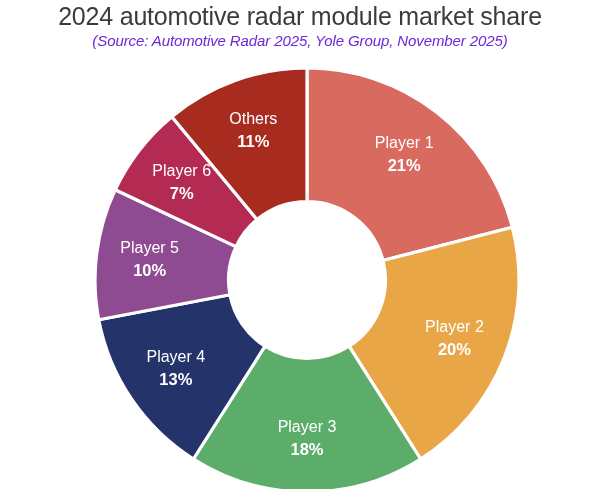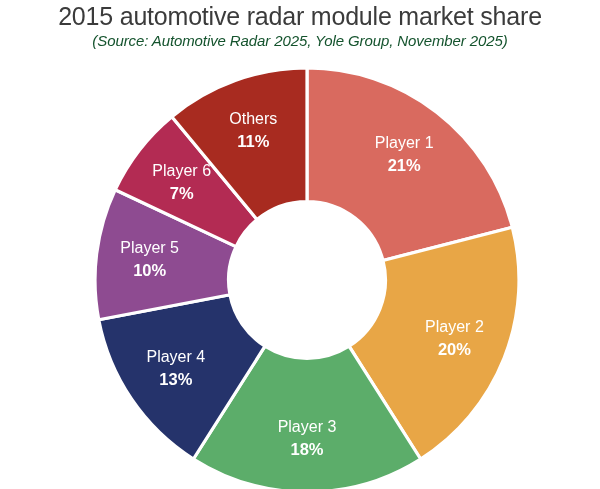--- a/index.html
+++ b/index.html
@@ -32,21 +32,21 @@
   }
   #chart-subtitle {
     position: absolute;
     top: 32px;
     left: 0;
     width: 600px;
     text-align: center;
     font-size: 15px;
     font-style: italic;
     font-weight: 400;
-    color: #14532d;
+    color: #6d28d9;
     letter-spacing: -0.1px;
     white-space: nowrap;
   }
   #donut-plot {
     position: absolute;
     top: 60px;
     left: 0;
     width: 600px;
     height: 429px;
   }
@@ -75,21 +75,21 @@
     fill: #ffffff;
     text-anchor: middle;
     dominant-baseline: middle;
   }
 </style>
 </head>
 <body>
 
 <div id="chart-figure">
 
-  <div id="chart-title">2015 automotive radar module market share</div>
+  <div id="chart-title">2024 automotive radar module market share</div>
 
   <div id="chart-subtitle">(Source: Automotive Radar 2025, Yole Group, November 2025)</div>
 
   <div id="donut-plot">
     <svg id="donut-svg" viewBox="0 0 600 429" xmlns="http://www.w3.org/2000/svg">
       <g id="slices-group">
           <path d="M 307.00 8.00 A 212 212 0 0 1 512.34 167.28 L 382.98 200.49 A 78.44 78.44 0 0 0 307.00 141.56 Z" fill="#d96a5f" class="slice-path"></path>
           <path d="M 512.34 167.28 A 212 212 0 0 1 420.60 399.00 L 349.03 286.23 A 78.44 78.44 0 0 0 382.98 200.49 Z" fill="#e8a646" class="slice-path"></path>
           <path d="M 420.60 399.00 A 212 212 0 0 1 193.40 399.00 L 264.97 286.23 A 78.44 78.44 0 0 0 349.03 286.23 Z" fill="#5cad6a" class="slice-path"></path>
           <path d="M 193.40 399.00 A 212 212 0 0 1 98.76 259.72 L 229.95 234.70 A 78.44 78.44 0 0 0 264.97 286.23 Z" fill="#25336b" class="slice-path"></path>

